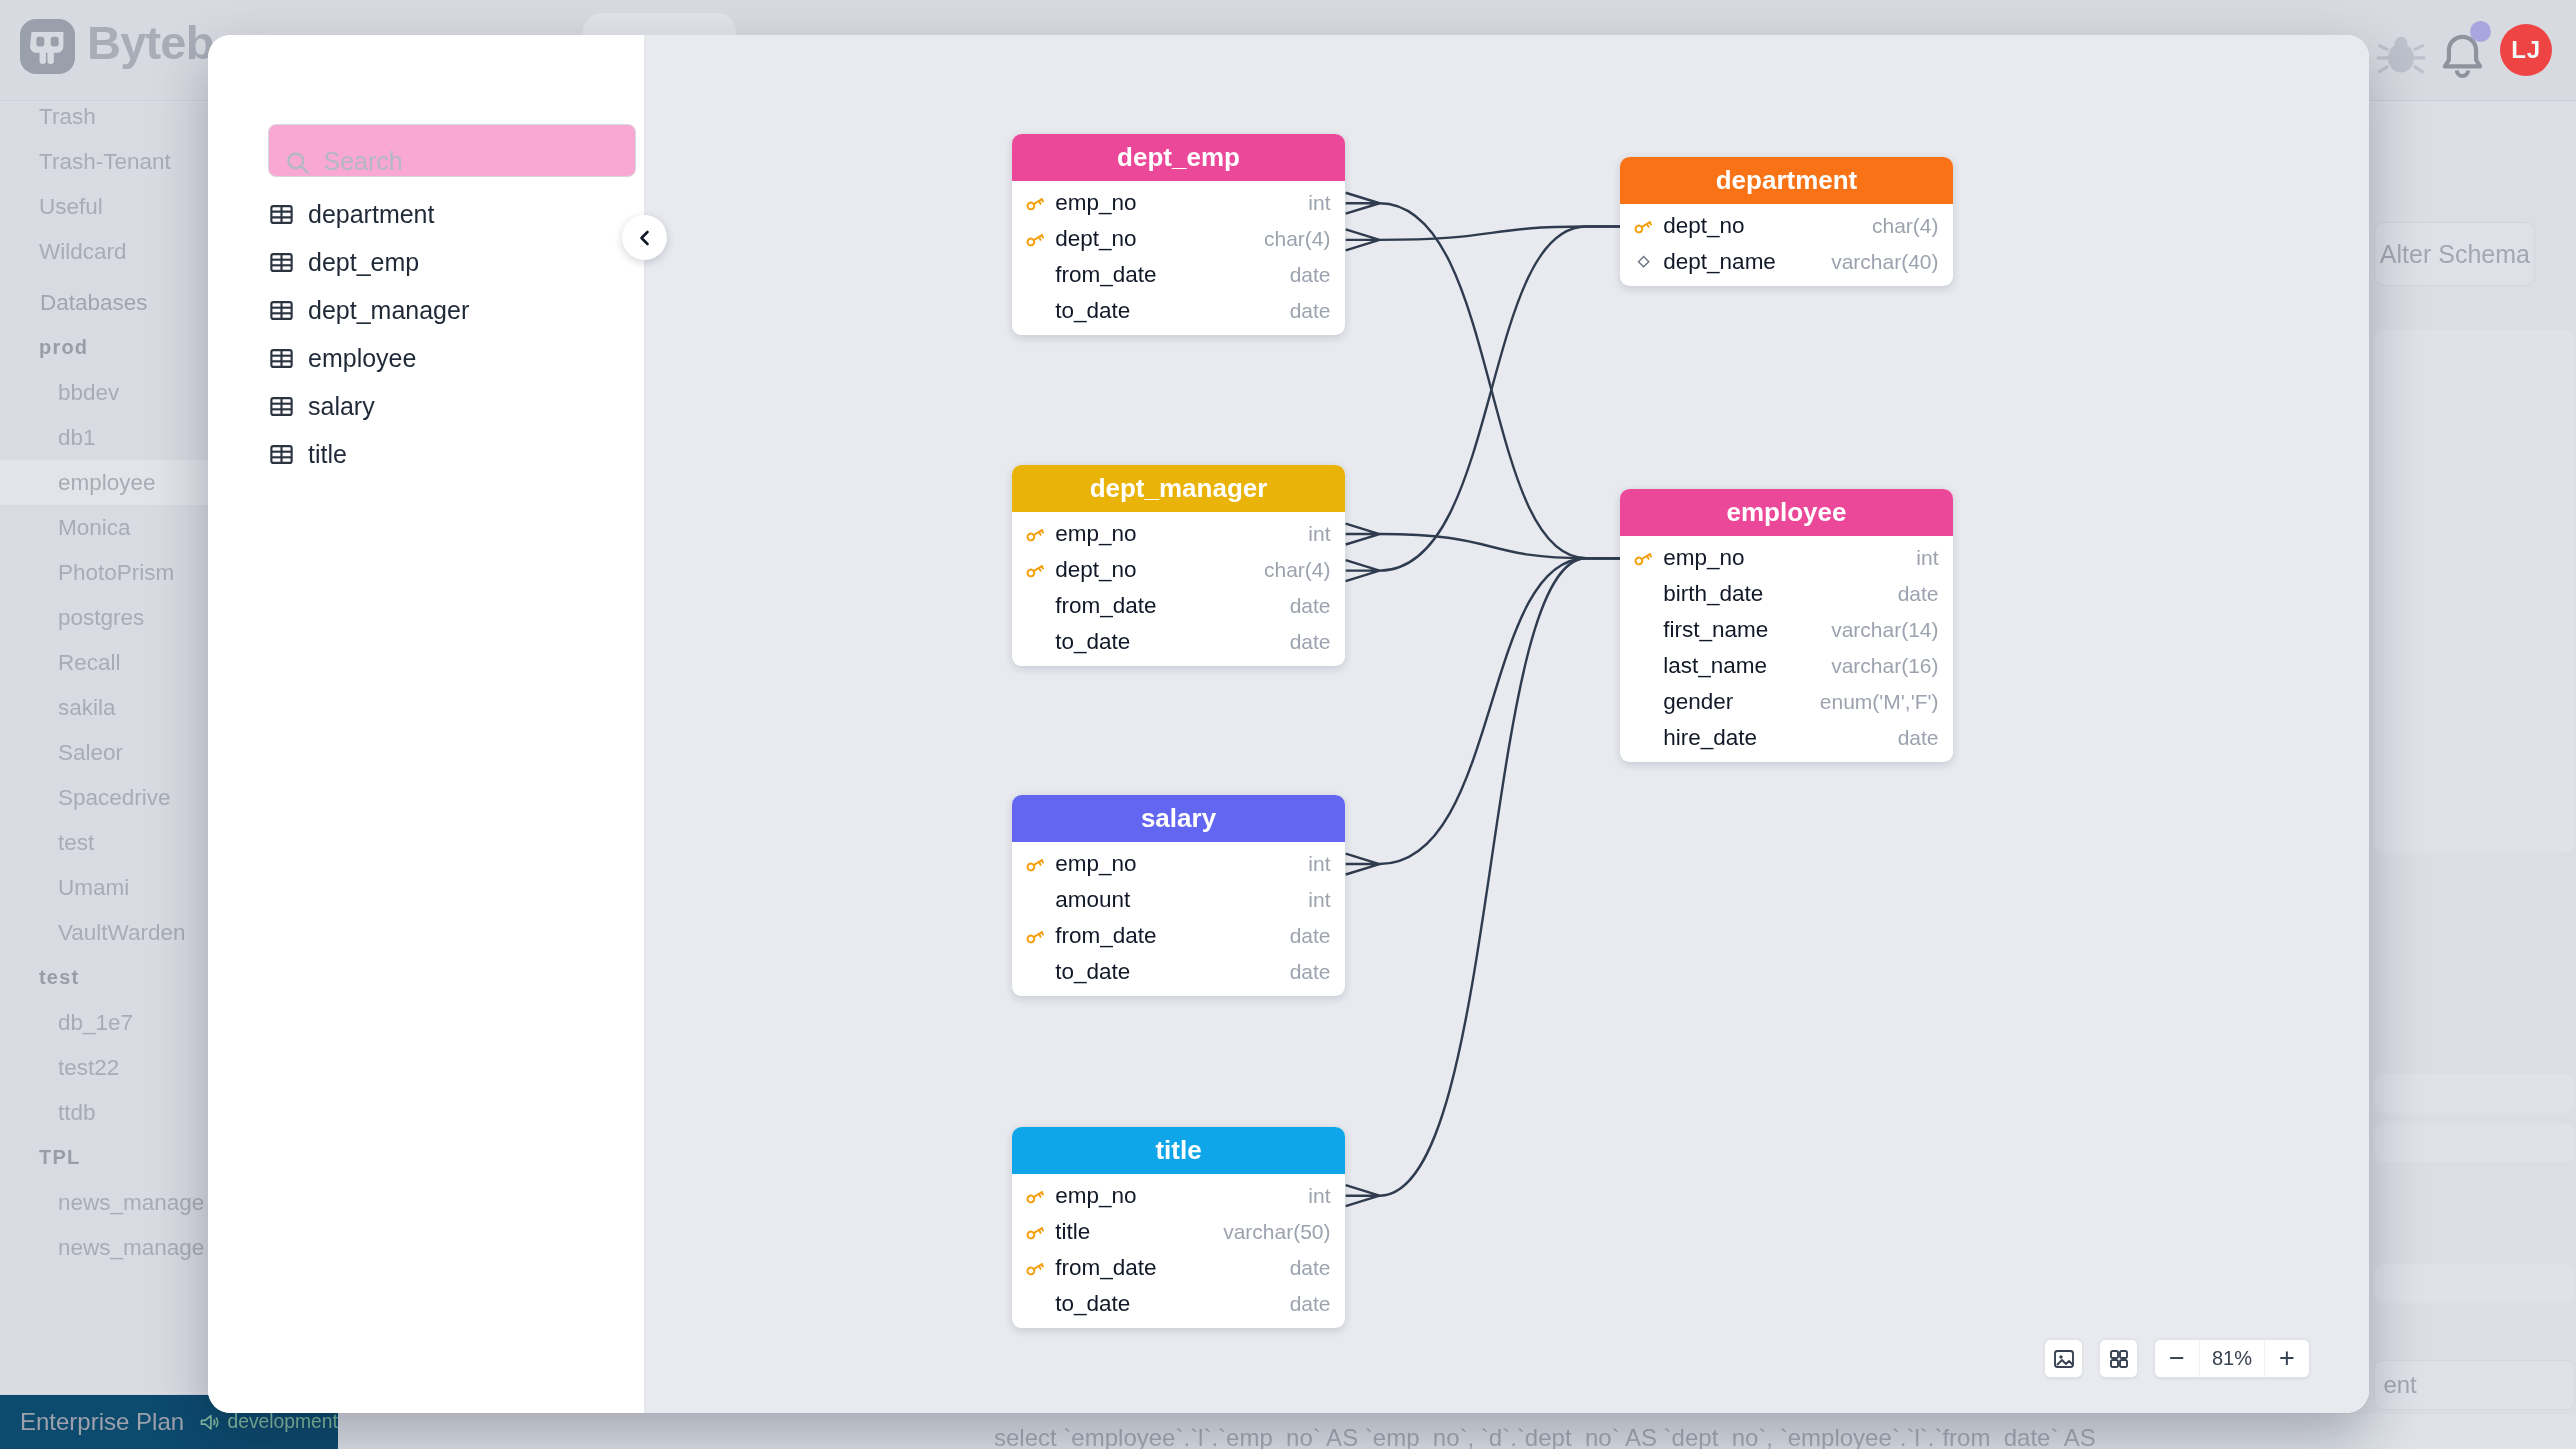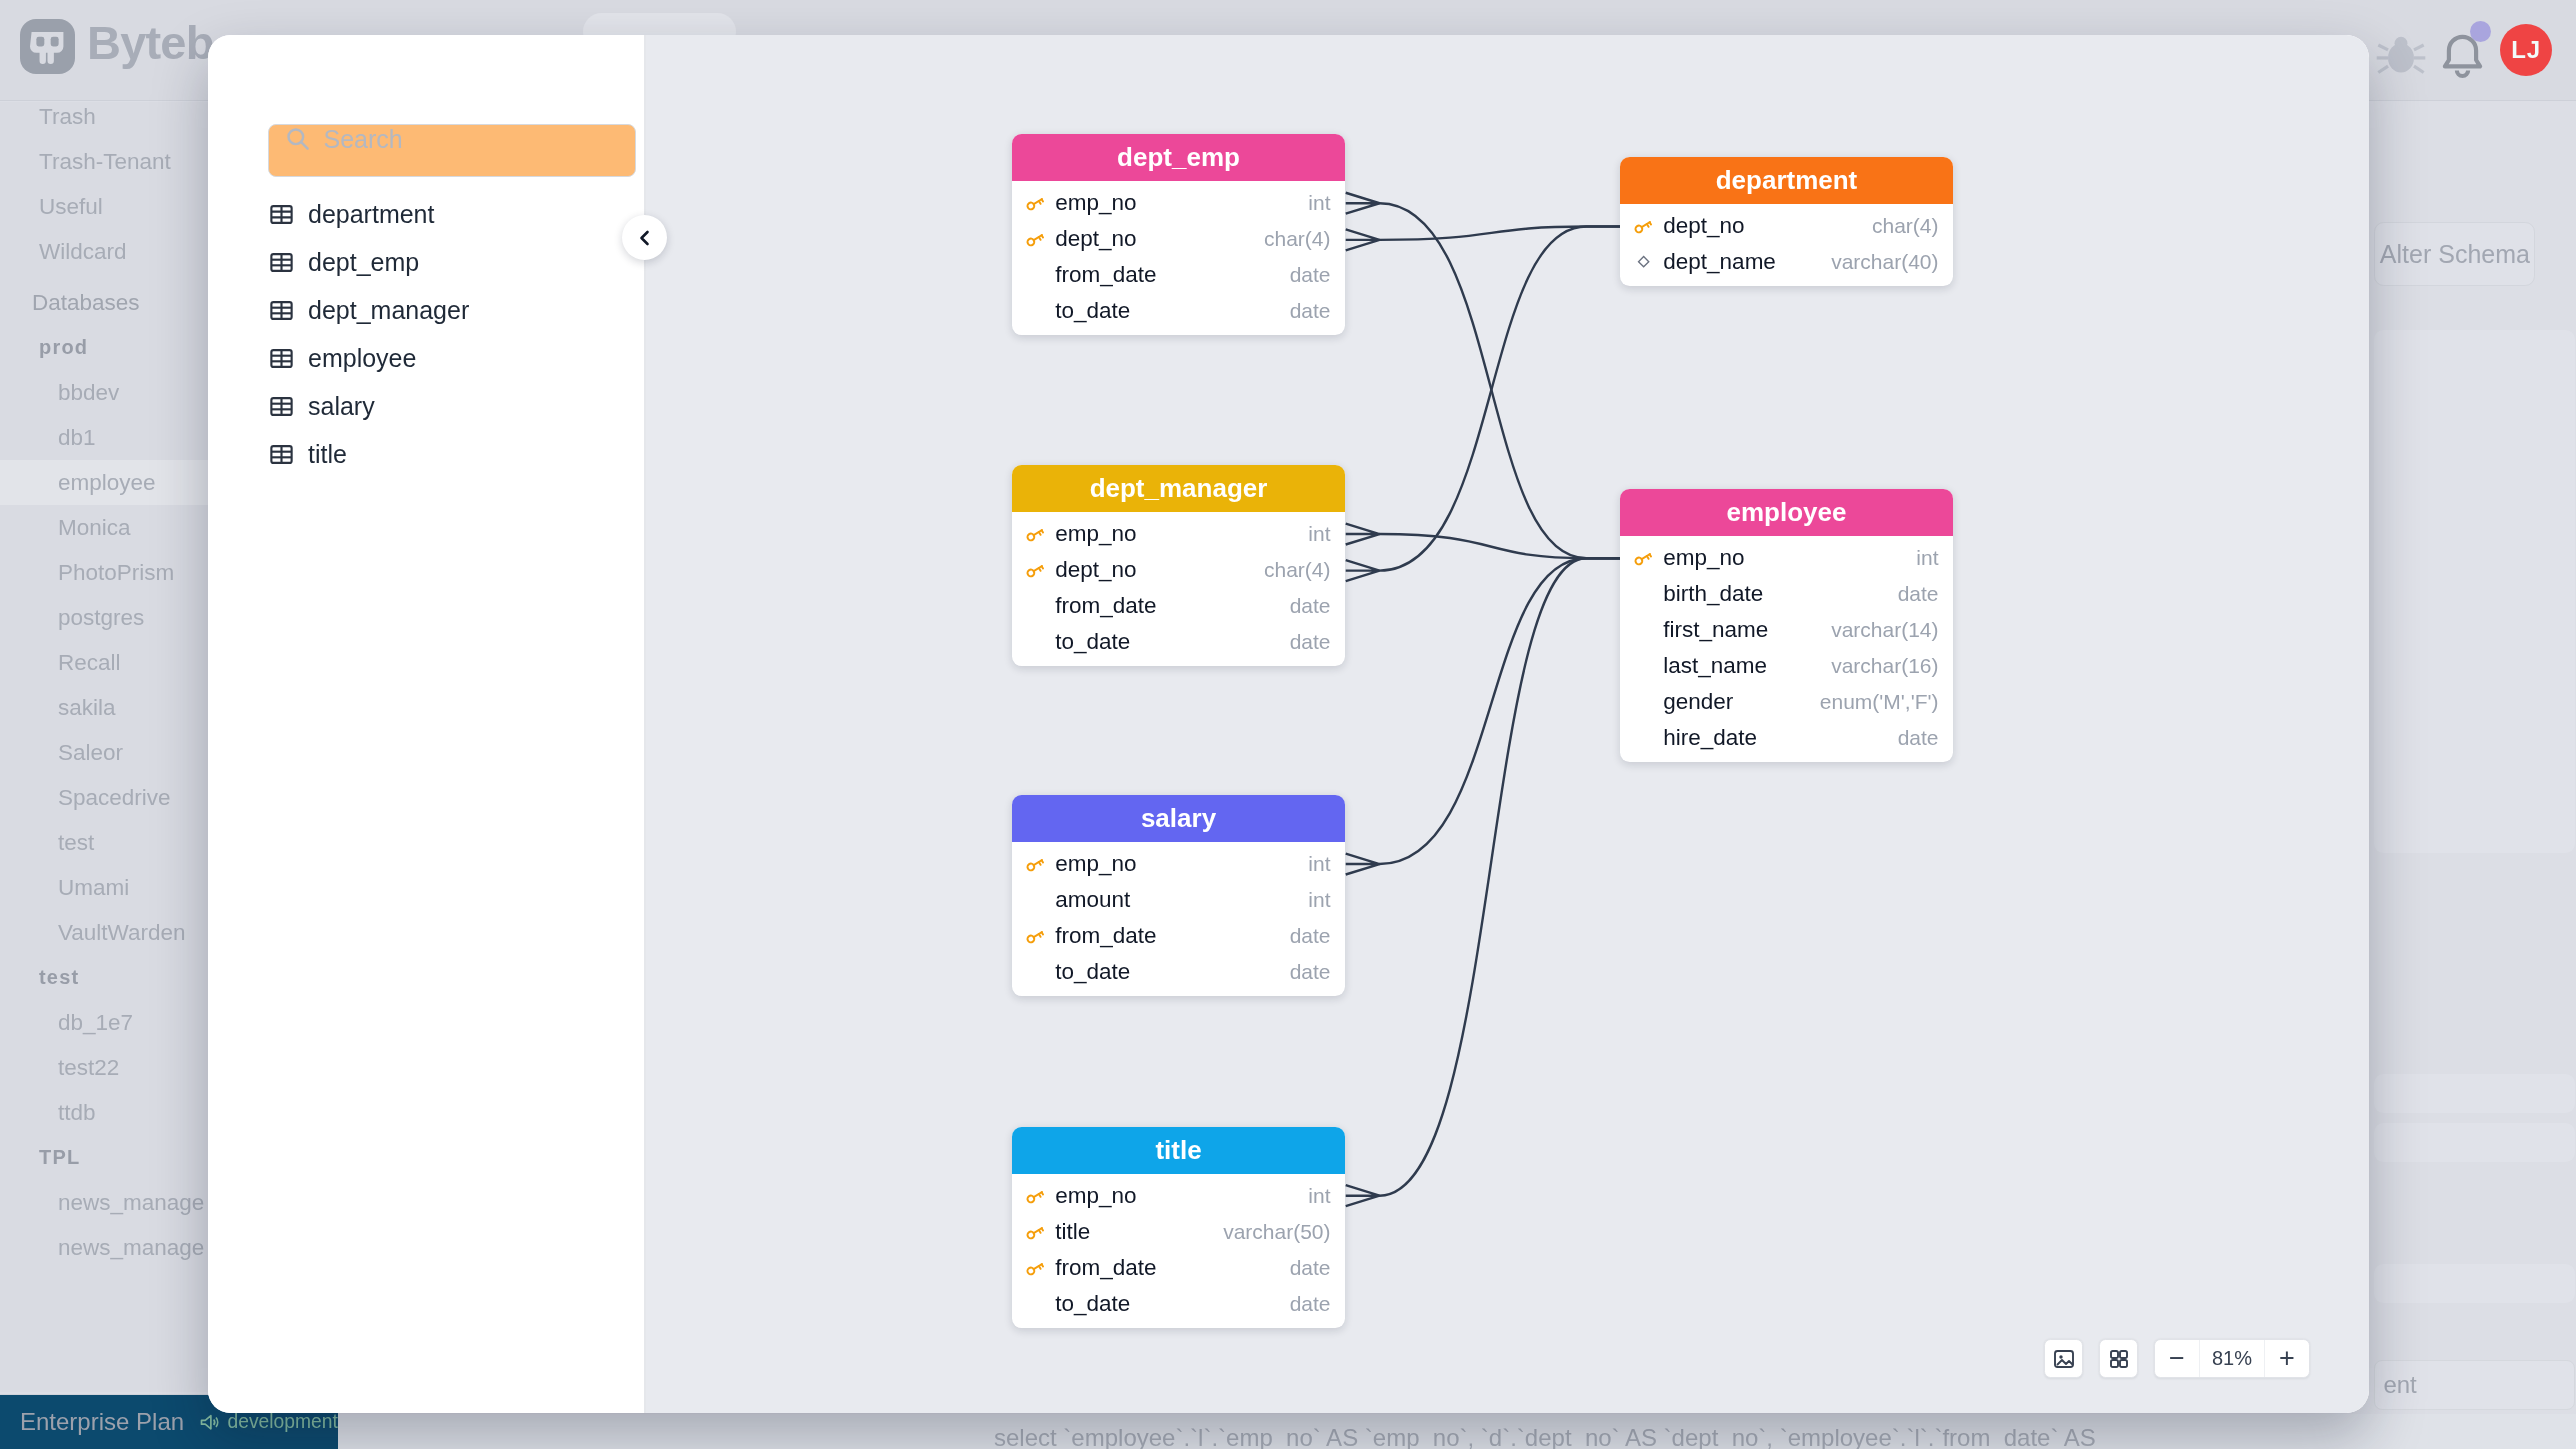--- a/index.html
+++ b/index.html
@@ -23,21 +23,21 @@
     display:flex; align-items:center; justify-content:center; letter-spacing:0.8px; }
   .bd-bell-dot { position:absolute; left:2470px; top:21px; width:21px; height:21px;
     border-radius:50%; background:#a9a5de; }
 
   .bd-sidebar { position:absolute; left:0; top:102px; width:338px; height:1290px;
     background:#d9dbe2; z-index:0; }
   .bd-list { position:absolute; left:0; top:-8px; width:100%; }
   .bd-item { height:45px; line-height:45px; font-size:22.5px; color:#a7acb6;
     padding-left:39px; white-space:nowrap; overflow:hidden; }
   .bd-item.lvl2 { padding-left:58px; }
-  .bd-item.section { color:#a0a5af; padding-left:32px; margin-top:6.4px; }
+  .bd-item.section { color:#a0a5af; padding-left:40px; margin-top:6.4px; }
   .bd-item.group { font-weight:bold; font-size:20px; color:#989da8; letter-spacing:1.2px; }
   .bd-item.selected { background:#e2e4e9; }
   .bd-archive { position:absolute; left:0; top:1339px; width:338px; height:45px;
     display:flex; align-items:center; gap:17.7px; padding-left:34px;
     font-size:24px; color:#9aa0aa; }
   .bd-plan { position:absolute; left:0; top:1394px; width:338px; height:55px;
     border-top:1.6px solid #cfd2d9; display:flex; align-items:center; padding-left:20px;
     font-size:24px; color:#9ca1ac; background:#0c4a6e; }
   .bd-env { margin-left:13px; font-size:19.3px; color:#85bda2; display:flex; align-items:center; gap:6.4px; }
 
@@ -60,21 +60,21 @@
     background:#ffffff; border-radius:22.5px; z-index:10;
     box-shadow:0 24px 56px rgba(15,23,42,.28); overflow:hidden; }
   .modal-title { position:absolute; left:50px; top:27px; font-size:35px; font-weight:600;
     color:#0f172a; letter-spacing:0.2px; }
   .modal-close { position:absolute; right:43px; top:37px; width:45px; height:45px;
     display:flex; align-items:center; justify-content:center; cursor:pointer; }
 
   .m-sidebar { position:absolute; left:0; top:0; width:436px; height:1378px; background:#fff; }
   .m-sidebar-inner { position:absolute; left:60px; top:89px; width:370px; }
   .m-search { width:368px; height:53px; border:1.6px solid #d6d9de; border-radius:8px;
-    display:flex; align-items:flex-start; padding:0 14.5px; gap:13px; background:#fdba74; }
+    display:flex; align-items:flex-end; padding:0 14.5px; gap:13px; background:#f9a8d4; }
   .m-search input { border:none; outline:none; font-size:25px; color:#374151; width:274px;
     font-family:inherit; background:transparent; }
   .m-search input::placeholder { color:#b3b8c2; }
   .m-divider { position:absolute; left:436px; top:0; width:1.6px; height:1378px; background:#e5e7eb; }
   .m-list { position:absolute; left:60px; top:155px; width:354px; }
   .m-list-item { height:48px; display:flex; align-items:center; gap:13px;
     font-size:25px; color:#1f2937; cursor:pointer; }
 
   .m-collapse { position:absolute; left:414px; top:180px; width:45px; height:45px; border-radius:50%;
     background:#fff; box-shadow:0 2.4px 8px rgba(15,23,42,.18); z-index:12;

